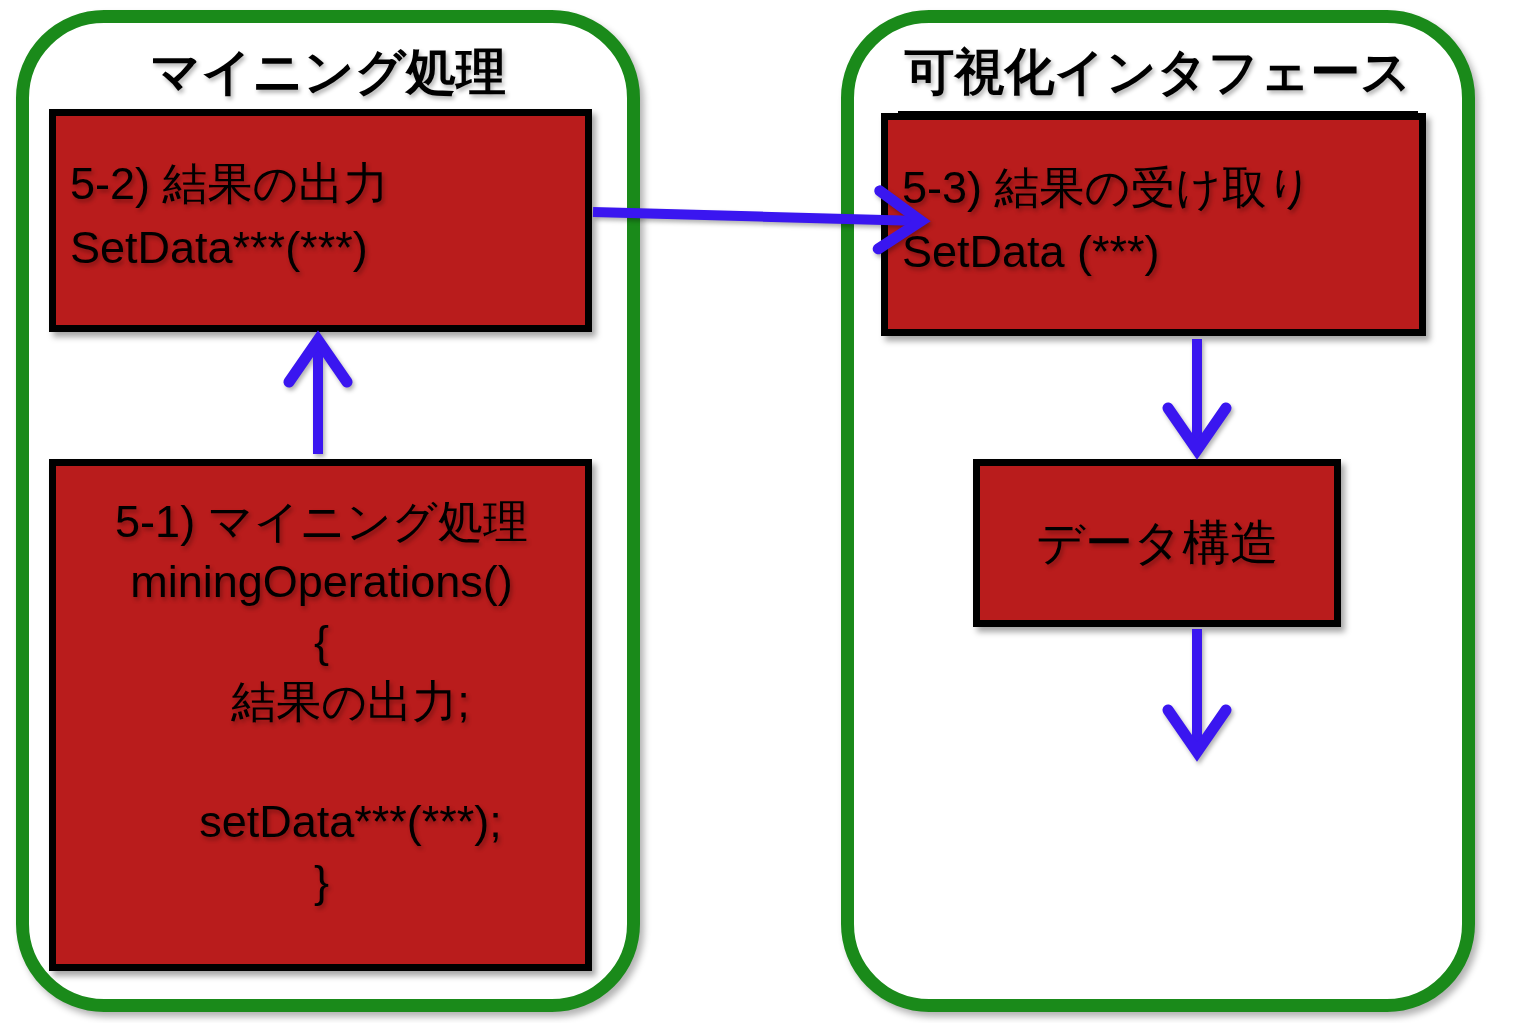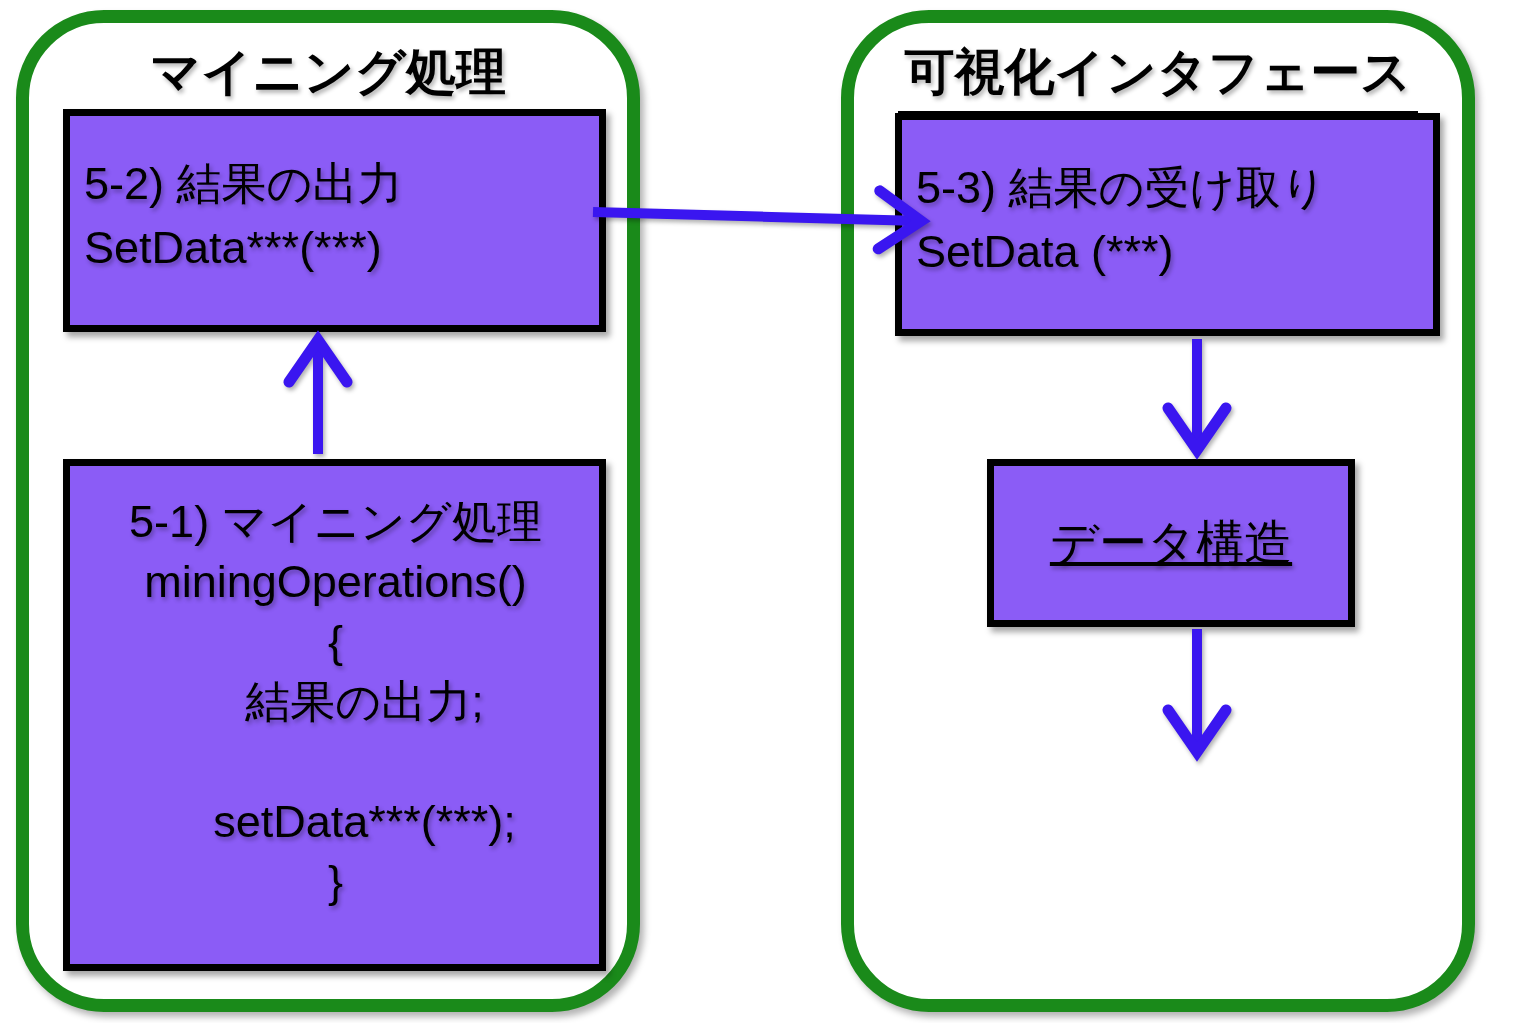--- a/index.html
+++ b/index.html
@@ -44,35 +44,34 @@
   }
   .group-title .u {
     display: inline-block;
     border-bottom: 5px solid #000;
     padding: 0 6px 5px 6px;
   }
 
   
   .node {
     position: absolute;
-    background: #8b5cf6;
+    background: #b91c1c;
     border: 7px solid var(--node-border);
     box-shadow: 4px 5px 6px rgba(0,0,0,0.35);
     color: #000;
     font-size: 45px;
     line-height: 64px;
     text-shadow: 2px 3px 4px rgba(0,0,0,0.30);
-    margin-left: 14px;
   }
   .node-output  { left: 20px;  top: 86px;  width: 543px; height: 223px; padding: 36px 14px 0 14px; }
   .node-process { left: 20px;  top: 436px; width: 543px; height: 512px; padding: 26px 14px 0 16px; line-height: 60px; text-align: center; }
   .node-receive { left: 27px;  top: 90px;  width: 545px; height: 223px; padding: 36px 14px 0 14px; }
   .node-data    { left: 119px; top: 436px; width: 368px; height: 168px;
                   display: flex; align-items: center; justify-content: center;
-                  font-size: 48px; padding: 0; text-decoration: underline; }
+                  font-size: 48px; padding: 0; }
   .node-draw    { left: 27px;  top: 738px; width: 538px; height: 212px; padding: 30px 14px 0 14px; }
 
   .line { min-height: 1em; white-space: pre; }
   .indent { padding-left: 58px; }
   .gap-above { margin-top: 60px; }
 
   
   svg.arrows {
     position: absolute;
     left: 0; top: 0;

